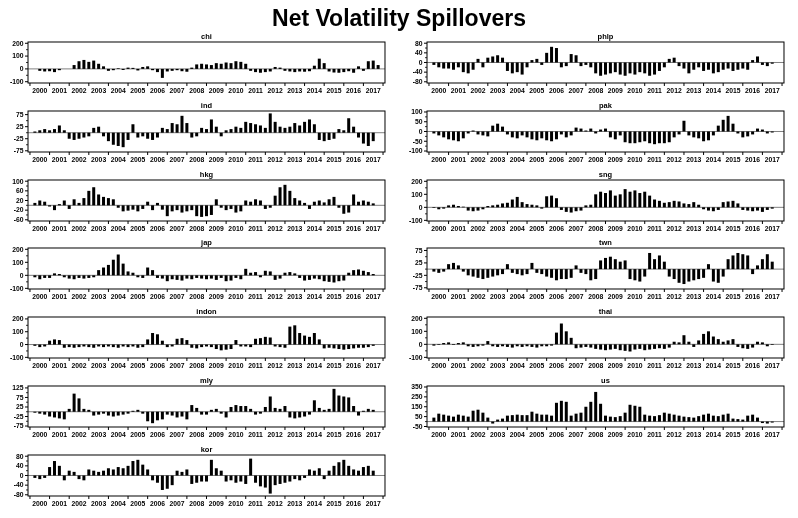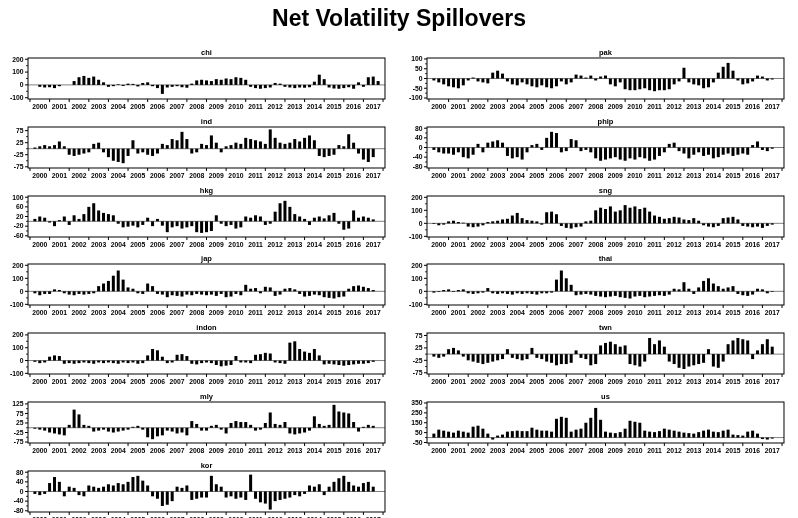--- a/index.html
+++ b/index.html
@@ -1,17 +1,17 @@
 <!DOCTYPE html>
 <html><head>
 <meta charset="utf-8">
 <style>
   html,body{margin:0;padding:0;background:#ffffff;}
   body{width:798px;height:518px;overflow:hidden;font-family:"Liberation Sans",sans-serif;}
-  .title{font-size:23px;font-weight:bold;text-align:center;margin:5px 0 16px 0;color:#000;}
+  .title{font-size:23px;font-weight:bold;text-align:center;margin:5px 0 0 0;color:#000;}
   .grid{display:flex;align-items:flex-start;}
   .col{width:399px;display:flex;flex-direction:column;align-items:flex-end;}
   .panel{height:68.8px;}
   svg{display:block;}
   svg .ptitle{font:bold 7.5px "Liberation Sans",sans-serif;fill:#000;}
   svg .tick{font:bold 6.8px "Liberation Sans",sans-serif;fill:#000;}
 </style>
 </head>
 <body>
 
@@ -898,20 +898,148 @@
             <text x="314.38" y="61" class="tick" text-anchor="middle">2014</text>
             <text x="334.00" y="61" class="tick" text-anchor="middle">2015</text>
             <text x="353.62" y="61" class="tick" text-anchor="middle">2016</text>
             <text x="373.23" y="61" class="tick" text-anchor="middle">2017</text>
           </svg>
         </div>
       </div>
     <div class="col" id="col-1">
         <div class="panel">
           <svg width="399" height="68.8" viewBox="0 0 399 68.8">
+            <text x="206.5" y="7" class="ptitle" text-anchor="middle">phlp</text>
+            <line x1="28" x2="385" y1="30.5" y2="30.5" stroke="#808080" stroke-width="1"></line>
+            <rect x="33.37" y="30.50" width="3" height="2.41" fill="#000000"></rect>
+            <rect x="38.27" y="30.50" width="3" height="4.82" fill="#000000"></rect>
+            <rect x="43.17" y="30.50" width="3" height="6.03" fill="#000000"></rect>
+            <rect x="48.08" y="30.50" width="3" height="6.03" fill="#000000"></rect>
+            <rect x="52.98" y="30.50" width="3" height="7.24" fill="#000000"></rect>
+            <rect x="57.88" y="30.50" width="3" height="4.82" fill="#000000"></rect>
+            <rect x="62.79" y="30.50" width="3" height="9.65" fill="#000000"></rect>
+            <rect x="67.69" y="30.50" width="3" height="10.85" fill="#000000"></rect>
+            <rect x="72.60" y="30.50" width="3" height="7.24" fill="#000000"></rect>
+            <rect x="77.50" y="26.88" width="3" height="3.62" fill="#000000"></rect>
+            <rect x="82.40" y="30.50" width="3" height="4.82" fill="#000000"></rect>
+            <rect x="87.31" y="25.68" width="3" height="4.82" fill="#000000"></rect>
+            <rect x="92.21" y="24.47" width="3" height="6.03" fill="#000000"></rect>
+            <rect x="97.12" y="23.26" width="3" height="7.24" fill="#000000"></rect>
+            <rect x="102.02" y="25.68" width="3" height="4.82" fill="#000000"></rect>
+            <rect x="106.92" y="30.50" width="3" height="8.44" fill="#000000"></rect>
+            <rect x="111.83" y="30.50" width="3" height="10.85" fill="#000000"></rect>
+            <rect x="116.73" y="30.50" width="3" height="9.65" fill="#000000"></rect>
+            <rect x="121.63" y="30.50" width="3" height="12.06" fill="#000000"></rect>
+            <rect x="126.54" y="30.50" width="3" height="4.82" fill="#000000"></rect>
+            <rect x="131.44" y="28.09" width="3" height="2.41" fill="#000000"></rect>
+            <rect x="136.35" y="26.88" width="3" height="3.62" fill="#000000"></rect>
+            <rect x="141.25" y="30.50" width="3" height="2.41" fill="#000000"></rect>
+            <rect x="146.15" y="20.85" width="3" height="9.65" fill="#000000"></rect>
+            <rect x="151.06" y="14.82" width="3" height="15.68" fill="#000000"></rect>
+            <rect x="155.96" y="16.03" width="3" height="14.47" fill="#000000"></rect>
+            <rect x="160.87" y="30.50" width="3" height="4.82" fill="#000000"></rect>
+            <rect x="165.77" y="30.50" width="3" height="3.62" fill="#000000"></rect>
+            <rect x="170.67" y="22.06" width="3" height="8.44" fill="#000000"></rect>
+            <rect x="175.58" y="23.26" width="3" height="7.24" fill="#000000"></rect>
+            <rect x="180.48" y="30.50" width="3" height="3.62" fill="#000000"></rect>
+            <rect x="185.38" y="30.50" width="3" height="2.41" fill="#000000"></rect>
+            <rect x="190.29" y="30.50" width="3" height="4.82" fill="#000000"></rect>
+            <rect x="195.19" y="30.50" width="3" height="10.85" fill="#000000"></rect>
+            <rect x="200.10" y="30.50" width="3" height="13.26" fill="#000000"></rect>
+            <rect x="205.00" y="30.50" width="3" height="12.06" fill="#000000"></rect>
+            <rect x="209.90" y="30.50" width="3" height="10.85" fill="#000000"></rect>
+            <rect x="214.81" y="30.50" width="3" height="9.65" fill="#000000"></rect>
+            <rect x="219.71" y="30.50" width="3" height="12.06" fill="#000000"></rect>
+            <rect x="224.62" y="30.50" width="3" height="13.26" fill="#000000"></rect>
+            <rect x="229.52" y="30.50" width="3" height="10.85" fill="#000000"></rect>
+            <rect x="234.42" y="30.50" width="3" height="12.06" fill="#000000"></rect>
+            <rect x="239.33" y="30.50" width="3" height="9.65" fill="#000000"></rect>
+            <rect x="244.23" y="30.50" width="3" height="10.85" fill="#000000"></rect>
+            <rect x="249.13" y="30.50" width="3" height="13.26" fill="#000000"></rect>
+            <rect x="254.04" y="30.50" width="3" height="12.06" fill="#000000"></rect>
+            <rect x="258.94" y="30.50" width="3" height="8.44" fill="#000000"></rect>
+            <rect x="263.85" y="30.50" width="3" height="4.82" fill="#000000"></rect>
+            <rect x="268.75" y="26.88" width="3" height="3.62" fill="#000000"></rect>
+            <rect x="273.65" y="25.68" width="3" height="4.82" fill="#000000"></rect>
+            <rect x="278.56" y="30.50" width="3" height="3.62" fill="#000000"></rect>
+            <rect x="283.46" y="30.50" width="3" height="6.03" fill="#000000"></rect>
+            <rect x="288.37" y="30.50" width="3" height="10.85" fill="#000000"></rect>
+            <rect x="293.27" y="30.50" width="3" height="7.24" fill="#000000"></rect>
+            <rect x="298.17" y="30.50" width="3" height="4.82" fill="#000000"></rect>
+            <rect x="303.08" y="30.50" width="3" height="8.44" fill="#000000"></rect>
+            <rect x="307.98" y="30.50" width="3" height="7.24" fill="#000000"></rect>
+            <rect x="312.88" y="30.50" width="3" height="10.85" fill="#000000"></rect>
+            <rect x="317.79" y="30.50" width="3" height="9.65" fill="#000000"></rect>
+            <rect x="322.69" y="30.50" width="3" height="7.24" fill="#000000"></rect>
+            <rect x="327.60" y="30.50" width="3" height="6.03" fill="#000000"></rect>
+            <rect x="332.50" y="30.50" width="3" height="8.44" fill="#000000"></rect>
+            <rect x="337.40" y="30.50" width="3" height="7.24" fill="#000000"></rect>
+            <rect x="342.31" y="30.50" width="3" height="6.03" fill="#000000"></rect>
+            <rect x="347.21" y="30.50" width="3" height="7.24" fill="#000000"></rect>
+            <rect x="352.12" y="28.09" width="3" height="2.41" fill="#000000"></rect>
+            <rect x="357.02" y="24.47" width="3" height="6.03" fill="#000000"></rect>
+            <rect x="361.92" y="30.50" width="3" height="2.41" fill="#000000"></rect>
+            <rect x="366.83" y="30.50" width="3" height="3.62" fill="#000000"></rect>
+            <rect x="371.73" y="30.50" width="3" height="1.21" fill="#000000"></rect>
+            <rect x="28" y="10" width="357" height="41" fill="none" stroke="#000000" stroke-width="1"></rect>
+            <line x1="25" x2="28" y1="11.205882352941176" y2="11.205882352941176" stroke="#000000" stroke-width="1"></line>
+            <text x="23.5" y="13.51" class="tick" text-anchor="end">80</text>
+            <line x1="26" x2="28" y1="16.029411764705884" y2="16.029411764705884" stroke="#000000" stroke-width="0.8"></line>
+            <line x1="25" x2="28" y1="20.852941176470587" y2="20.852941176470587" stroke="#000000" stroke-width="1"></line>
+            <text x="23.5" y="23.15" class="tick" text-anchor="end">40</text>
+            <line x1="26" x2="28" y1="25.676470588235293" y2="25.676470588235293" stroke="#000000" stroke-width="0.8"></line>
+            <line x1="25" x2="28" y1="30.5" y2="30.5" stroke="#000000" stroke-width="1"></line>
+            <text x="23.5" y="32.80" class="tick" text-anchor="end">0</text>
+            <line x1="26" x2="28" y1="35.32352941176471" y2="35.32352941176471" stroke="#000000" stroke-width="0.8"></line>
+            <line x1="25" x2="28" y1="40.14705882352941" y2="40.14705882352941" stroke="#000000" stroke-width="1"></line>
+            <text x="23.5" y="42.45" class="tick" text-anchor="end">-40</text>
+            <line x1="26" x2="28" y1="44.970588235294116" y2="44.970588235294116" stroke="#000000" stroke-width="0.8"></line>
+            <line x1="25" x2="28" y1="49.794117647058826" y2="49.794117647058826" stroke="#000000" stroke-width="1"></line>
+            <text x="23.5" y="52.09" class="tick" text-anchor="end">-80</text>
+            <line x1="29.96" x2="29.96" y1="51" y2="54" stroke="#000000" stroke-width="1"></line>
+            <line x1="49.58" x2="49.58" y1="51" y2="54" stroke="#000000" stroke-width="1"></line>
+            <line x1="69.19" x2="69.19" y1="51" y2="54" stroke="#000000" stroke-width="1"></line>
+            <line x1="88.81" x2="88.81" y1="51" y2="54" stroke="#000000" stroke-width="1"></line>
+            <line x1="108.42" x2="108.42" y1="51" y2="54" stroke="#000000" stroke-width="1"></line>
+            <line x1="128.04" x2="128.04" y1="51" y2="54" stroke="#000000" stroke-width="1"></line>
+            <line x1="147.65" x2="147.65" y1="51" y2="54" stroke="#000000" stroke-width="1"></line>
+            <line x1="167.27" x2="167.27" y1="51" y2="54" stroke="#000000" stroke-width="1"></line>
+            <line x1="186.88" x2="186.88" y1="51" y2="54" stroke="#000000" stroke-width="1"></line>
+            <line x1="206.50" x2="206.50" y1="51" y2="54" stroke="#000000" stroke-width="1"></line>
+            <line x1="226.12" x2="226.12" y1="51" y2="54" stroke="#000000" stroke-width="1"></line>
+            <line x1="245.73" x2="245.73" y1="51" y2="54" stroke="#000000" stroke-width="1"></line>
+            <line x1="265.35" x2="265.35" y1="51" y2="54" stroke="#000000" stroke-width="1"></line>
+            <line x1="284.96" x2="284.96" y1="51" y2="54" stroke="#000000" stroke-width="1"></line>
+            <line x1="304.58" x2="304.58" y1="51" y2="54" stroke="#000000" stroke-width="1"></line>
+            <line x1="324.19" x2="324.19" y1="51" y2="54" stroke="#000000" stroke-width="1"></line>
+            <line x1="343.81" x2="343.81" y1="51" y2="54" stroke="#000000" stroke-width="1"></line>
+            <line x1="363.42" x2="363.42" y1="51" y2="54" stroke="#000000" stroke-width="1"></line>
+            <line x1="383.04" x2="383.04" y1="51" y2="54" stroke="#000000" stroke-width="1"></line>
+            <text x="39.77" y="61" class="tick" text-anchor="middle">2000</text>
+            <text x="59.38" y="61" class="tick" text-anchor="middle">2001</text>
+            <text x="79.00" y="61" class="tick" text-anchor="middle">2002</text>
+            <text x="98.62" y="61" class="tick" text-anchor="middle">2003</text>
+            <text x="118.23" y="61" class="tick" text-anchor="middle">2004</text>
+            <text x="137.85" y="61" class="tick" text-anchor="middle">2005</text>
+            <text x="157.46" y="61" class="tick" text-anchor="middle">2006</text>
+            <text x="177.08" y="61" class="tick" text-anchor="middle">2007</text>
+            <text x="196.69" y="61" class="tick" text-anchor="middle">2008</text>
+            <text x="216.31" y="61" class="tick" text-anchor="middle">2009</text>
+            <text x="235.92" y="61" class="tick" text-anchor="middle">2010</text>
+            <text x="255.54" y="61" class="tick" text-anchor="middle">2011</text>
+            <text x="275.15" y="61" class="tick" text-anchor="middle">2012</text>
+            <text x="294.77" y="61" class="tick" text-anchor="middle">2013</text>
+            <text x="314.38" y="61" class="tick" text-anchor="middle">2014</text>
+            <text x="334.00" y="61" class="tick" text-anchor="middle">2015</text>
+            <text x="353.62" y="61" class="tick" text-anchor="middle">2016</text>
+            <text x="373.23" y="61" class="tick" text-anchor="middle">2017</text>
+          </svg>
+        </div>
+        <div class="panel">
+          <svg width="399" height="68.8" viewBox="0 0 399 68.8">
             <text x="206.5" y="7" class="ptitle" text-anchor="middle">pak</text>
             <line x1="28" x2="385" y1="30.5" y2="30.5" stroke="#808080" stroke-width="1"></line>
             <rect x="33.37" y="30.50" width="3" height="1.95" fill="#000000"></rect>
             <rect x="38.27" y="30.50" width="3" height="3.90" fill="#000000"></rect>
             <rect x="43.17" y="30.50" width="3" height="5.86" fill="#000000"></rect>
             <rect x="48.08" y="30.50" width="3" height="7.81" fill="#000000"></rect>
             <rect x="52.98" y="30.50" width="3" height="8.79" fill="#000000"></rect>
             <rect x="57.88" y="30.50" width="3" height="9.76" fill="#000000"></rect>
             <rect x="62.79" y="30.50" width="3" height="6.83" fill="#000000"></rect>
             <rect x="67.69" y="30.50" width="3" height="1.95" fill="#000000"></rect>
@@ -1026,148 +1154,20 @@
             <text x="275.15" y="61" class="tick" text-anchor="middle">2012</text>
             <text x="294.77" y="61" class="tick" text-anchor="middle">2013</text>
             <text x="314.38" y="61" class="tick" text-anchor="middle">2014</text>
             <text x="334.00" y="61" class="tick" text-anchor="middle">2015</text>
             <text x="353.62" y="61" class="tick" text-anchor="middle">2016</text>
             <text x="373.23" y="61" class="tick" text-anchor="middle">2017</text>
           </svg>
         </div>
         <div class="panel">
           <svg width="399" height="68.8" viewBox="0 0 399 68.8">
-            <text x="206.5" y="7" class="ptitle" text-anchor="middle">phlp</text>
-            <line x1="28" x2="385" y1="30.5" y2="30.5" stroke="#808080" stroke-width="1"></line>
-            <rect x="33.37" y="30.50" width="3" height="2.41" fill="#000000"></rect>
-            <rect x="38.27" y="30.50" width="3" height="4.82" fill="#000000"></rect>
-            <rect x="43.17" y="30.50" width="3" height="6.03" fill="#000000"></rect>
-            <rect x="48.08" y="30.50" width="3" height="6.03" fill="#000000"></rect>
-            <rect x="52.98" y="30.50" width="3" height="7.24" fill="#000000"></rect>
-            <rect x="57.88" y="30.50" width="3" height="4.82" fill="#000000"></rect>
-            <rect x="62.79" y="30.50" width="3" height="9.65" fill="#000000"></rect>
-            <rect x="67.69" y="30.50" width="3" height="10.85" fill="#000000"></rect>
-            <rect x="72.60" y="30.50" width="3" height="7.24" fill="#000000"></rect>
-            <rect x="77.50" y="26.88" width="3" height="3.62" fill="#000000"></rect>
-            <rect x="82.40" y="30.50" width="3" height="4.82" fill="#000000"></rect>
-            <rect x="87.31" y="25.68" width="3" height="4.82" fill="#000000"></rect>
-            <rect x="92.21" y="24.47" width="3" height="6.03" fill="#000000"></rect>
-            <rect x="97.12" y="23.26" width="3" height="7.24" fill="#000000"></rect>
-            <rect x="102.02" y="25.68" width="3" height="4.82" fill="#000000"></rect>
-            <rect x="106.92" y="30.50" width="3" height="8.44" fill="#000000"></rect>
-            <rect x="111.83" y="30.50" width="3" height="10.85" fill="#000000"></rect>
-            <rect x="116.73" y="30.50" width="3" height="9.65" fill="#000000"></rect>
-            <rect x="121.63" y="30.50" width="3" height="12.06" fill="#000000"></rect>
-            <rect x="126.54" y="30.50" width="3" height="4.82" fill="#000000"></rect>
-            <rect x="131.44" y="28.09" width="3" height="2.41" fill="#000000"></rect>
-            <rect x="136.35" y="26.88" width="3" height="3.62" fill="#000000"></rect>
-            <rect x="141.25" y="30.50" width="3" height="2.41" fill="#000000"></rect>
-            <rect x="146.15" y="20.85" width="3" height="9.65" fill="#000000"></rect>
-            <rect x="151.06" y="14.82" width="3" height="15.68" fill="#000000"></rect>
-            <rect x="155.96" y="16.03" width="3" height="14.47" fill="#000000"></rect>
-            <rect x="160.87" y="30.50" width="3" height="4.82" fill="#000000"></rect>
-            <rect x="165.77" y="30.50" width="3" height="3.62" fill="#000000"></rect>
-            <rect x="170.67" y="22.06" width="3" height="8.44" fill="#000000"></rect>
-            <rect x="175.58" y="23.26" width="3" height="7.24" fill="#000000"></rect>
-            <rect x="180.48" y="30.50" width="3" height="3.62" fill="#000000"></rect>
-            <rect x="185.38" y="30.50" width="3" height="2.41" fill="#000000"></rect>
-            <rect x="190.29" y="30.50" width="3" height="4.82" fill="#000000"></rect>
-            <rect x="195.19" y="30.50" width="3" height="10.85" fill="#000000"></rect>
-            <rect x="200.10" y="30.50" width="3" height="13.26" fill="#000000"></rect>
-            <rect x="205.00" y="30.50" width="3" height="12.06" fill="#000000"></rect>
-            <rect x="209.90" y="30.50" width="3" height="10.85" fill="#000000"></rect>
-            <rect x="214.81" y="30.50" width="3" height="9.65" fill="#000000"></rect>
-            <rect x="219.71" y="30.50" width="3" height="12.06" fill="#000000"></rect>
-            <rect x="224.62" y="30.50" width="3" height="13.26" fill="#000000"></rect>
-            <rect x="229.52" y="30.50" width="3" height="10.85" fill="#000000"></rect>
-            <rect x="234.42" y="30.50" width="3" height="12.06" fill="#000000"></rect>
-            <rect x="239.33" y="30.50" width="3" height="9.65" fill="#000000"></rect>
-            <rect x="244.23" y="30.50" width="3" height="10.85" fill="#000000"></rect>
-            <rect x="249.13" y="30.50" width="3" height="13.26" fill="#000000"></rect>
-            <rect x="254.04" y="30.50" width="3" height="12.06" fill="#000000"></rect>
-            <rect x="258.94" y="30.50" width="3" height="8.44" fill="#000000"></rect>
-            <rect x="263.85" y="30.50" width="3" height="4.82" fill="#000000"></rect>
-            <rect x="268.75" y="26.88" width="3" height="3.62" fill="#000000"></rect>
-            <rect x="273.65" y="25.68" width="3" height="4.82" fill="#000000"></rect>
-            <rect x="278.56" y="30.50" width="3" height="3.62" fill="#000000"></rect>
-            <rect x="283.46" y="30.50" width="3" height="6.03" fill="#000000"></rect>
-            <rect x="288.37" y="30.50" width="3" height="10.85" fill="#000000"></rect>
-            <rect x="293.27" y="30.50" width="3" height="7.24" fill="#000000"></rect>
-            <rect x="298.17" y="30.50" width="3" height="4.82" fill="#000000"></rect>
-            <rect x="303.08" y="30.50" width="3" height="8.44" fill="#000000"></rect>
-            <rect x="307.98" y="30.50" width="3" height="7.24" fill="#000000"></rect>
-            <rect x="312.88" y="30.50" width="3" height="10.85" fill="#000000"></rect>
-            <rect x="317.79" y="30.50" width="3" height="9.65" fill="#000000"></rect>
-            <rect x="322.69" y="30.50" width="3" height="7.24" fill="#000000"></rect>
-            <rect x="327.60" y="30.50" width="3" height="6.03" fill="#000000"></rect>
-            <rect x="332.50" y="30.50" width="3" height="8.44" fill="#000000"></rect>
-            <rect x="337.40" y="30.50" width="3" height="7.24" fill="#000000"></rect>
-            <rect x="342.31" y="30.50" width="3" height="6.03" fill="#000000"></rect>
-            <rect x="347.21" y="30.50" width="3" height="7.24" fill="#000000"></rect>
-            <rect x="352.12" y="28.09" width="3" height="2.41" fill="#000000"></rect>
-            <rect x="357.02" y="24.47" width="3" height="6.03" fill="#000000"></rect>
-            <rect x="361.92" y="30.50" width="3" height="2.41" fill="#000000"></rect>
-            <rect x="366.83" y="30.50" width="3" height="3.62" fill="#000000"></rect>
-            <rect x="371.73" y="30.50" width="3" height="1.21" fill="#000000"></rect>
-            <rect x="28" y="10" width="357" height="41" fill="none" stroke="#000000" stroke-width="1"></rect>
-            <line x1="25" x2="28" y1="11.205882352941176" y2="11.205882352941176" stroke="#000000" stroke-width="1"></line>
-            <text x="23.5" y="13.51" class="tick" text-anchor="end">80</text>
-            <line x1="26" x2="28" y1="16.029411764705884" y2="16.029411764705884" stroke="#000000" stroke-width="0.8"></line>
-            <line x1="25" x2="28" y1="20.852941176470587" y2="20.852941176470587" stroke="#000000" stroke-width="1"></line>
-            <text x="23.5" y="23.15" class="tick" text-anchor="end">40</text>
-            <line x1="26" x2="28" y1="25.676470588235293" y2="25.676470588235293" stroke="#000000" stroke-width="0.8"></line>
-            <line x1="25" x2="28" y1="30.5" y2="30.5" stroke="#000000" stroke-width="1"></line>
-            <text x="23.5" y="32.80" class="tick" text-anchor="end">0</text>
-            <line x1="26" x2="28" y1="35.32352941176471" y2="35.32352941176471" stroke="#000000" stroke-width="0.8"></line>
-            <line x1="25" x2="28" y1="40.14705882352941" y2="40.14705882352941" stroke="#000000" stroke-width="1"></line>
-            <text x="23.5" y="42.45" class="tick" text-anchor="end">-40</text>
-            <line x1="26" x2="28" y1="44.970588235294116" y2="44.970588235294116" stroke="#000000" stroke-width="0.8"></line>
-            <line x1="25" x2="28" y1="49.794117647058826" y2="49.794117647058826" stroke="#000000" stroke-width="1"></line>
-            <text x="23.5" y="52.09" class="tick" text-anchor="end">-80</text>
-            <line x1="29.96" x2="29.96" y1="51" y2="54" stroke="#000000" stroke-width="1"></line>
-            <line x1="49.58" x2="49.58" y1="51" y2="54" stroke="#000000" stroke-width="1"></line>
-            <line x1="69.19" x2="69.19" y1="51" y2="54" stroke="#000000" stroke-width="1"></line>
-            <line x1="88.81" x2="88.81" y1="51" y2="54" stroke="#000000" stroke-width="1"></line>
-            <line x1="108.42" x2="108.42" y1="51" y2="54" stroke="#000000" stroke-width="1"></line>
-            <line x1="128.04" x2="128.04" y1="51" y2="54" stroke="#000000" stroke-width="1"></line>
-            <line x1="147.65" x2="147.65" y1="51" y2="54" stroke="#000000" stroke-width="1"></line>
-            <line x1="167.27" x2="167.27" y1="51" y2="54" stroke="#000000" stroke-width="1"></line>
-            <line x1="186.88" x2="186.88" y1="51" y2="54" stroke="#000000" stroke-width="1"></line>
-            <line x1="206.50" x2="206.50" y1="51" y2="54" stroke="#000000" stroke-width="1"></line>
-            <line x1="226.12" x2="226.12" y1="51" y2="54" stroke="#000000" stroke-width="1"></line>
-            <line x1="245.73" x2="245.73" y1="51" y2="54" stroke="#000000" stroke-width="1"></line>
-            <line x1="265.35" x2="265.35" y1="51" y2="54" stroke="#000000" stroke-width="1"></line>
-            <line x1="284.96" x2="284.96" y1="51" y2="54" stroke="#000000" stroke-width="1"></line>
-            <line x1="304.58" x2="304.58" y1="51" y2="54" stroke="#000000" stroke-width="1"></line>
-            <line x1="324.19" x2="324.19" y1="51" y2="54" stroke="#000000" stroke-width="1"></line>
-            <line x1="343.81" x2="343.81" y1="51" y2="54" stroke="#000000" stroke-width="1"></line>
-            <line x1="363.42" x2="363.42" y1="51" y2="54" stroke="#000000" stroke-width="1"></line>
-            <line x1="383.04" x2="383.04" y1="51" y2="54" stroke="#000000" stroke-width="1"></line>
-            <text x="39.77" y="61" class="tick" text-anchor="middle">2000</text>
-            <text x="59.38" y="61" class="tick" text-anchor="middle">2001</text>
-            <text x="79.00" y="61" class="tick" text-anchor="middle">2002</text>
-            <text x="98.62" y="61" class="tick" text-anchor="middle">2003</text>
-            <text x="118.23" y="61" class="tick" text-anchor="middle">2004</text>
-            <text x="137.85" y="61" class="tick" text-anchor="middle">2005</text>
-            <text x="157.46" y="61" class="tick" text-anchor="middle">2006</text>
-            <text x="177.08" y="61" class="tick" text-anchor="middle">2007</text>
-            <text x="196.69" y="61" class="tick" text-anchor="middle">2008</text>
-            <text x="216.31" y="61" class="tick" text-anchor="middle">2009</text>
-            <text x="235.92" y="61" class="tick" text-anchor="middle">2010</text>
-            <text x="255.54" y="61" class="tick" text-anchor="middle">2011</text>
-            <text x="275.15" y="61" class="tick" text-anchor="middle">2012</text>
-            <text x="294.77" y="61" class="tick" text-anchor="middle">2013</text>
-            <text x="314.38" y="61" class="tick" text-anchor="middle">2014</text>
-            <text x="334.00" y="61" class="tick" text-anchor="middle">2015</text>
-            <text x="353.62" y="61" class="tick" text-anchor="middle">2016</text>
-            <text x="373.23" y="61" class="tick" text-anchor="middle">2017</text>
-          </svg>
-        </div>
-        <div class="panel">
-          <svg width="399" height="68.8" viewBox="0 0 399 68.8">
             <text x="206.5" y="7" class="ptitle" text-anchor="middle">sng</text>
             <line x1="28" x2="385" y1="37.33333333333333" y2="37.33333333333333" stroke="#808080" stroke-width="1"></line>
             <rect x="33.37" y="37.33" width="3" height="0.65" fill="#000000"></rect>
             <rect x="38.27" y="37.33" width="3" height="1.95" fill="#000000"></rect>
             <rect x="43.17" y="37.33" width="3" height="1.30" fill="#000000"></rect>
             <rect x="48.08" y="35.38" width="3" height="1.95" fill="#000000"></rect>
             <rect x="52.98" y="34.73" width="3" height="2.60" fill="#000000"></rect>
             <rect x="57.88" y="36.03" width="3" height="1.30" fill="#000000"></rect>
             <rect x="62.79" y="36.68" width="3" height="0.65" fill="#000000"></rect>
             <rect x="67.69" y="37.33" width="3" height="3.25" fill="#000000"></rect>
@@ -1226,145 +1226,20 @@
             <rect x="327.60" y="31.48" width="3" height="5.86" fill="#000000"></rect>
             <rect x="332.50" y="30.83" width="3" height="6.51" fill="#000000"></rect>
             <rect x="337.40" y="33.43" width="3" height="3.90" fill="#000000"></rect>
             <rect x="342.31" y="37.33" width="3" height="2.60" fill="#000000"></rect>
             <rect x="347.21" y="37.33" width="3" height="3.25" fill="#000000"></rect>
             <rect x="352.12" y="37.33" width="3" height="3.90" fill="#000000"></rect>
             <rect x="357.02" y="37.33" width="3" height="3.25" fill="#000000"></rect>
             <rect x="361.92" y="37.33" width="3" height="4.56" fill="#000000"></rect>
             <rect x="366.83" y="37.33" width="3" height="2.60" fill="#000000"></rect>
             <rect x="371.73" y="37.33" width="3" height="1.30" fill="#000000"></rect>
-            <rect x="28" y="10" width="357" height="41" fill="none" stroke="#000000" stroke-width="1"></rect>
-            <line x1="25" x2="28" y1="11.3015873015873" y2="11.3015873015873" stroke="#000000" stroke-width="1"></line>
-            <text x="23.5" y="13.60" class="tick" text-anchor="end">200</text>
-            <line x1="26" x2="28" y1="17.80952380952381" y2="17.80952380952381" stroke="#000000" stroke-width="0.8"></line>
-            <line x1="25" x2="28" y1="24.317460317460316" y2="24.317460317460316" stroke="#000000" stroke-width="1"></line>
-            <text x="23.5" y="26.62" class="tick" text-anchor="end">100</text>
-            <line x1="26" x2="28" y1="30.825396825396822" y2="30.825396825396822" stroke="#000000" stroke-width="0.8"></line>
-            <line x1="25" x2="28" y1="37.33333333333333" y2="37.33333333333333" stroke="#000000" stroke-width="1"></line>
-            <text x="23.5" y="39.63" class="tick" text-anchor="end">0</text>
-            <line x1="26" x2="28" y1="43.84126984126984" y2="43.84126984126984" stroke="#000000" stroke-width="0.8"></line>
-            <line x1="25" x2="28" y1="50.34920634920635" y2="50.34920634920635" stroke="#000000" stroke-width="1"></line>
-            <text x="23.5" y="52.65" class="tick" text-anchor="end">-100</text>
-            <line x1="29.96" x2="29.96" y1="51" y2="54" stroke="#000000" stroke-width="1"></line>
-            <line x1="49.58" x2="49.58" y1="51" y2="54" stroke="#000000" stroke-width="1"></line>
-            <line x1="69.19" x2="69.19" y1="51" y2="54" stroke="#000000" stroke-width="1"></line>
-            <line x1="88.81" x2="88.81" y1="51" y2="54" stroke="#000000" stroke-width="1"></line>
-            <line x1="108.42" x2="108.42" y1="51" y2="54" stroke="#000000" stroke-width="1"></line>
-            <line x1="128.04" x2="128.04" y1="51" y2="54" stroke="#000000" stroke-width="1"></line>
-            <line x1="147.65" x2="147.65" y1="51" y2="54" stroke="#000000" stroke-width="1"></line>
-            <line x1="167.27" x2="167.27" y1="51" y2="54" stroke="#000000" stroke-width="1"></line>
-            <line x1="186.88" x2="186.88" y1="51" y2="54" stroke="#000000" stroke-width="1"></line>
-            <line x1="206.50" x2="206.50" y1="51" y2="54" stroke="#000000" stroke-width="1"></line>
-            <line x1="226.12" x2="226.12" y1="51" y2="54" stroke="#000000" stroke-width="1"></line>
-            <line x1="245.73" x2="245.73" y1="51" y2="54" stroke="#000000" stroke-width="1"></line>
-            <line x1="265.35" x2="265.35" y1="51" y2="54" stroke="#000000" stroke-width="1"></line>
-            <line x1="284.96" x2="284.96" y1="51" y2="54" stroke="#000000" stroke-width="1"></line>
-            <line x1="304.58" x2="304.58" y1="51" y2="54" stroke="#000000" stroke-width="1"></line>
-            <line x1="324.19" x2="324.19" y1="51" y2="54" stroke="#000000" stroke-width="1"></line>
-            <line x1="343.81" x2="343.81" y1="51" y2="54" stroke="#000000" stroke-width="1"></line>
-            <line x1="363.42" x2="363.42" y1="51" y2="54" stroke="#000000" stroke-width="1"></line>
-            <line x1="383.04" x2="383.04" y1="51" y2="54" stroke="#000000" stroke-width="1"></line>
-            <text x="39.77" y="61" class="tick" text-anchor="middle">2000</text>
-            <text x="59.38" y="61" class="tick" text-anchor="middle">2001</text>
-            <text x="79.00" y="61" class="tick" text-anchor="middle">2002</text>
-            <text x="98.62" y="61" class="tick" text-anchor="middle">2003</text>
-            <text x="118.23" y="61" class="tick" text-anchor="middle">2004</text>
-            <text x="137.85" y="61" class="tick" text-anchor="middle">2005</text>
-            <text x="157.46" y="61" class="tick" text-anchor="middle">2006</text>
-            <text x="177.08" y="61" class="tick" text-anchor="middle">2007</text>
-            <text x="196.69" y="61" class="tick" text-anchor="middle">2008</text>
-            <text x="216.31" y="61" class="tick" text-anchor="middle">2009</text>
-            <text x="235.92" y="61" class="tick" text-anchor="middle">2010</text>
-            <text x="255.54" y="61" class="tick" text-anchor="middle">2011</text>
-            <text x="275.15" y="61" class="tick" text-anchor="middle">2012</text>
-            <text x="294.77" y="61" class="tick" text-anchor="middle">2013</text>
-            <text x="314.38" y="61" class="tick" text-anchor="middle">2014</text>
-            <text x="334.00" y="61" class="tick" text-anchor="middle">2015</text>
-            <text x="353.62" y="61" class="tick" text-anchor="middle">2016</text>
-            <text x="373.23" y="61" class="tick" text-anchor="middle">2017</text>
-          </svg>
-        </div>
-        <div class="panel">
-          <svg width="399" height="68.8" viewBox="0 0 399 68.8">
-            <text x="206.5" y="7" class="ptitle" text-anchor="middle">thai</text>
-            <line x1="28" x2="385" y1="37.33333333333333" y2="37.33333333333333" stroke="#808080" stroke-width="1"></line>
-            <rect x="33.37" y="37.33" width="3" height="1.30" fill="#000000"></rect>
-            <rect x="38.27" y="37.33" width="3" height="0.65" fill="#000000"></rect>
-            <rect x="43.17" y="36.03" width="3" height="1.30" fill="#000000"></rect>
-            <rect x="48.08" y="35.38" width="3" height="1.95" fill="#000000"></rect>
-            <rect x="52.98" y="37.33" width="3" height="0.65" fill="#000000"></rect>
-            <rect x="57.88" y="36.03" width="3" height="1.30" fill="#000000"></rect>
-            <rect x="62.79" y="35.38" width="3" height="1.95" fill="#000000"></rect>
-            <rect x="67.69" y="37.33" width="3" height="1.95" fill="#000000"></rect>
-            <rect x="72.60" y="37.33" width="3" height="2.60" fill="#000000"></rect>
-            <rect x="77.50" y="37.33" width="3" height="1.95" fill="#000000"></rect>
-            <rect x="82.40" y="37.33" width="3" height="1.30" fill="#000000"></rect>
-            <rect x="87.31" y="34.08" width="3" height="3.25" fill="#000000"></rect>
-            <rect x="92.21" y="37.33" width="3" height="1.95" fill="#000000"></rect>
-            <rect x="97.12" y="37.33" width="3" height="2.60" fill="#000000"></rect>
-            <rect x="102.02" y="37.33" width="3" height="1.95" fill="#000000"></rect>
-            <rect x="106.92" y="37.33" width="3" height="2.60" fill="#000000"></rect>
-            <rect x="111.83" y="37.33" width="3" height="3.25" fill="#000000"></rect>
-            <rect x="116.73" y="37.33" width="3" height="1.95" fill="#000000"></rect>
-            <rect x="121.63" y="37.33" width="3" height="2.60" fill="#000000"></rect>
-            <rect x="126.54" y="37.33" width="3" height="1.95" fill="#000000"></rect>
-            <rect x="131.44" y="37.33" width="3" height="2.60" fill="#000000"></rect>
-            <rect x="136.35" y="37.33" width="3" height="3.25" fill="#000000"></rect>
-            <rect x="141.25" y="37.33" width="3" height="1.95" fill="#000000"></rect>
-            <rect x="146.15" y="37.33" width="3" height="1.95" fill="#000000"></rect>
-            <rect x="151.06" y="37.33" width="3" height="1.30" fill="#000000"></rect>
-            <rect x="155.96" y="25.62" width="3" height="11.71" fill="#000000"></rect>
-            <rect x="160.87" y="16.51" width="3" height="20.83" fill="#000000"></rect>
-            <rect x="165.77" y="24.32" width="3" height="13.02" fill="#000000"></rect>
-            <rect x="170.67" y="30.83" width="3" height="6.51" fill="#000000"></rect>
-            <rect x="175.58" y="37.33" width="3" height="3.90" fill="#000000"></rect>
-            <rect x="180.48" y="37.33" width="3" height="3.25" fill="#000000"></rect>
-            <rect x="185.38" y="37.33" width="3" height="2.60" fill="#000000"></rect>
-            <rect x="190.29" y="37.33" width="3" height="3.25" fill="#000000"></rect>
-            <rect x="195.19" y="37.33" width="3" height="4.56" fill="#000000"></rect>
-            <rect x="200.10" y="37.33" width="3" height="5.21" fill="#000000"></rect>
-            <rect x="205.00" y="37.33" width="3" height="5.86" fill="#000000"></rect>
-            <rect x="209.90" y="37.33" width="3" height="5.21" fill="#000000"></rect>
-            <rect x="214.81" y="37.33" width="3" height="4.56" fill="#000000"></rect>
-            <rect x="219.71" y="37.33" width="3" height="5.86" fill="#000000"></rect>
-            <rect x="224.62" y="37.33" width="3" height="6.51" fill="#000000"></rect>
-            <rect x="229.52" y="37.33" width="3" height="7.16" fill="#000000"></rect>
-            <rect x="234.42" y="37.33" width="3" height="5.21" fill="#000000"></rect>
-            <rect x="239.33" y="37.33" width="3" height="4.56" fill="#000000"></rect>
-            <rect x="244.23" y="37.33" width="3" height="5.86" fill="#000000"></rect>
-            <rect x="249.13" y="37.33" width="3" height="5.21" fill="#000000"></rect>
-            <rect x="254.04" y="37.33" width="3" height="4.56" fill="#000000"></rect>
-            <rect x="258.94" y="37.33" width="3" height="3.90" fill="#000000"></rect>
-            <rect x="263.85" y="37.33" width="3" height="4.56" fill="#000000"></rect>
-            <rect x="268.75" y="37.33" width="3" height="3.25" fill="#000000"></rect>
-            <rect x="273.65" y="34.73" width="3" height="2.60" fill="#000000"></rect>
-            <rect x="278.56" y="35.38" width="3" height="1.95" fill="#000000"></rect>
-            <rect x="283.46" y="28.22" width="3" height="9.11" fill="#000000"></rect>
-            <rect x="288.37" y="34.73" width="3" height="2.60" fill="#000000"></rect>
-            <rect x="293.27" y="37.33" width="3" height="2.60" fill="#000000"></rect>
-            <rect x="298.17" y="33.43" width="3" height="3.90" fill="#000000"></rect>
-            <rect x="303.08" y="26.92" width="3" height="10.41" fill="#000000"></rect>
-            <rect x="307.98" y="24.32" width="3" height="13.02" fill="#000000"></rect>
-            <rect x="312.88" y="29.52" width="3" height="7.81" fill="#000000"></rect>
-            <rect x="317.79" y="32.13" width="3" height="5.21" fill="#000000"></rect>
-            <rect x="322.69" y="34.73" width="3" height="2.60" fill="#000000"></rect>
-            <rect x="327.60" y="33.43" width="3" height="3.90" fill="#000000"></rect>
-            <rect x="332.50" y="32.13" width="3" height="5.21" fill="#000000"></rect>
-            <rect x="337.40" y="37.33" width="3" height="2.60" fill="#000000"></rect>
-            <rect x="342.31" y="37.33" width="3" height="3.90" fill="#000000"></rect>
-            <rect x="347.21" y="37.33" width="3" height="4.56" fill="#000000"></rect>
-            <rect x="352.12" y="37.33" width="3" height="3.25" fill="#000000"></rect>
-            <rect x="357.02" y="34.73" width="3" height="2.60" fill="#000000"></rect>
-            <rect x="361.92" y="35.38" width="3" height="1.95" fill="#000000"></rect>
-            <rect x="366.83" y="37.33" width="3" height="1.95" fill="#000000"></rect>
-            <rect x="371.73" y="37.33" width="3" height="0.65" fill="#000000"></rect>
             <rect x="28" y="10" width="357" height="41" fill="none" stroke="#000000" stroke-width="1"></rect>
             <line x1="25" x2="28" y1="11.3015873015873" y2="11.3015873015873" stroke="#000000" stroke-width="1"></line>
             <text x="23.5" y="13.60" class="tick" text-anchor="end">200</text>
             <line x1="26" x2="28" y1="17.80952380952381" y2="17.80952380952381" stroke="#000000" stroke-width="0.8"></line>
             <line x1="25" x2="28" y1="24.317460317460316" y2="24.317460317460316" stroke="#000000" stroke-width="1"></line>
             <text x="23.5" y="26.62" class="tick" text-anchor="end">100</text>
             <line x1="26" x2="28" y1="30.825396825396822" y2="30.825396825396822" stroke="#000000" stroke-width="0.8"></line>
             <line x1="25" x2="28" y1="37.33333333333333" y2="37.33333333333333" stroke="#000000" stroke-width="1"></line>
             <text x="23.5" y="39.63" class="tick" text-anchor="end">0</text>
             <line x1="26" x2="28" y1="43.84126984126984" y2="43.84126984126984" stroke="#000000" stroke-width="0.8"></line>
@@ -1529,20 +1404,145 @@
             <text x="275.15" y="61" class="tick" text-anchor="middle">2012</text>
             <text x="294.77" y="61" class="tick" text-anchor="middle">2013</text>
             <text x="314.38" y="61" class="tick" text-anchor="middle">2014</text>
             <text x="334.00" y="61" class="tick" text-anchor="middle">2015</text>
             <text x="353.62" y="61" class="tick" text-anchor="middle">2016</text>
             <text x="373.23" y="61" class="tick" text-anchor="middle">2017</text>
           </svg>
         </div>
         <div class="panel">
           <svg width="399" height="68.8" viewBox="0 0 399 68.8">
+            <text x="206.5" y="7" class="ptitle" text-anchor="middle">thai</text>
+            <line x1="28" x2="385" y1="37.33333333333333" y2="37.33333333333333" stroke="#808080" stroke-width="1"></line>
+            <rect x="33.37" y="37.33" width="3" height="1.30" fill="#000000"></rect>
+            <rect x="38.27" y="37.33" width="3" height="0.65" fill="#000000"></rect>
+            <rect x="43.17" y="36.03" width="3" height="1.30" fill="#000000"></rect>
+            <rect x="48.08" y="35.38" width="3" height="1.95" fill="#000000"></rect>
+            <rect x="52.98" y="37.33" width="3" height="0.65" fill="#000000"></rect>
+            <rect x="57.88" y="36.03" width="3" height="1.30" fill="#000000"></rect>
+            <rect x="62.79" y="35.38" width="3" height="1.95" fill="#000000"></rect>
+            <rect x="67.69" y="37.33" width="3" height="1.95" fill="#000000"></rect>
+            <rect x="72.60" y="37.33" width="3" height="2.60" fill="#000000"></rect>
+            <rect x="77.50" y="37.33" width="3" height="1.95" fill="#000000"></rect>
+            <rect x="82.40" y="37.33" width="3" height="1.30" fill="#000000"></rect>
+            <rect x="87.31" y="34.08" width="3" height="3.25" fill="#000000"></rect>
+            <rect x="92.21" y="37.33" width="3" height="1.95" fill="#000000"></rect>
+            <rect x="97.12" y="37.33" width="3" height="2.60" fill="#000000"></rect>
+            <rect x="102.02" y="37.33" width="3" height="1.95" fill="#000000"></rect>
+            <rect x="106.92" y="37.33" width="3" height="2.60" fill="#000000"></rect>
+            <rect x="111.83" y="37.33" width="3" height="3.25" fill="#000000"></rect>
+            <rect x="116.73" y="37.33" width="3" height="1.95" fill="#000000"></rect>
+            <rect x="121.63" y="37.33" width="3" height="2.60" fill="#000000"></rect>
+            <rect x="126.54" y="37.33" width="3" height="1.95" fill="#000000"></rect>
+            <rect x="131.44" y="37.33" width="3" height="2.60" fill="#000000"></rect>
+            <rect x="136.35" y="37.33" width="3" height="3.25" fill="#000000"></rect>
+            <rect x="141.25" y="37.33" width="3" height="1.95" fill="#000000"></rect>
+            <rect x="146.15" y="37.33" width="3" height="1.95" fill="#000000"></rect>
+            <rect x="151.06" y="37.33" width="3" height="1.30" fill="#000000"></rect>
+            <rect x="155.96" y="25.62" width="3" height="11.71" fill="#000000"></rect>
+            <rect x="160.87" y="16.51" width="3" height="20.83" fill="#000000"></rect>
+            <rect x="165.77" y="24.32" width="3" height="13.02" fill="#000000"></rect>
+            <rect x="170.67" y="30.83" width="3" height="6.51" fill="#000000"></rect>
+            <rect x="175.58" y="37.33" width="3" height="3.90" fill="#000000"></rect>
+            <rect x="180.48" y="37.33" width="3" height="3.25" fill="#000000"></rect>
+            <rect x="185.38" y="37.33" width="3" height="2.60" fill="#000000"></rect>
+            <rect x="190.29" y="37.33" width="3" height="3.25" fill="#000000"></rect>
+            <rect x="195.19" y="37.33" width="3" height="4.56" fill="#000000"></rect>
+            <rect x="200.10" y="37.33" width="3" height="5.21" fill="#000000"></rect>
+            <rect x="205.00" y="37.33" width="3" height="5.86" fill="#000000"></rect>
+            <rect x="209.90" y="37.33" width="3" height="5.21" fill="#000000"></rect>
+            <rect x="214.81" y="37.33" width="3" height="4.56" fill="#000000"></rect>
+            <rect x="219.71" y="37.33" width="3" height="5.86" fill="#000000"></rect>
+            <rect x="224.62" y="37.33" width="3" height="6.51" fill="#000000"></rect>
+            <rect x="229.52" y="37.33" width="3" height="7.16" fill="#000000"></rect>
+            <rect x="234.42" y="37.33" width="3" height="5.21" fill="#000000"></rect>
+            <rect x="239.33" y="37.33" width="3" height="4.56" fill="#000000"></rect>
+            <rect x="244.23" y="37.33" width="3" height="5.86" fill="#000000"></rect>
+            <rect x="249.13" y="37.33" width="3" height="5.21" fill="#000000"></rect>
+            <rect x="254.04" y="37.33" width="3" height="4.56" fill="#000000"></rect>
+            <rect x="258.94" y="37.33" width="3" height="3.90" fill="#000000"></rect>
+            <rect x="263.85" y="37.33" width="3" height="4.56" fill="#000000"></rect>
+            <rect x="268.75" y="37.33" width="3" height="3.25" fill="#000000"></rect>
+            <rect x="273.65" y="34.73" width="3" height="2.60" fill="#000000"></rect>
+            <rect x="278.56" y="35.38" width="3" height="1.95" fill="#000000"></rect>
+            <rect x="283.46" y="28.22" width="3" height="9.11" fill="#000000"></rect>
+            <rect x="288.37" y="34.73" width="3" height="2.60" fill="#000000"></rect>
+            <rect x="293.27" y="37.33" width="3" height="2.60" fill="#000000"></rect>
+            <rect x="298.17" y="33.43" width="3" height="3.90" fill="#000000"></rect>
+            <rect x="303.08" y="26.92" width="3" height="10.41" fill="#000000"></rect>
+            <rect x="307.98" y="24.32" width="3" height="13.02" fill="#000000"></rect>
+            <rect x="312.88" y="29.52" width="3" height="7.81" fill="#000000"></rect>
+            <rect x="317.79" y="32.13" width="3" height="5.21" fill="#000000"></rect>
+            <rect x="322.69" y="34.73" width="3" height="2.60" fill="#000000"></rect>
+            <rect x="327.60" y="33.43" width="3" height="3.90" fill="#000000"></rect>
+            <rect x="332.50" y="32.13" width="3" height="5.21" fill="#000000"></rect>
+            <rect x="337.40" y="37.33" width="3" height="2.60" fill="#000000"></rect>
+            <rect x="342.31" y="37.33" width="3" height="3.90" fill="#000000"></rect>
+            <rect x="347.21" y="37.33" width="3" height="4.56" fill="#000000"></rect>
+            <rect x="352.12" y="37.33" width="3" height="3.25" fill="#000000"></rect>
+            <rect x="357.02" y="34.73" width="3" height="2.60" fill="#000000"></rect>
+            <rect x="361.92" y="35.38" width="3" height="1.95" fill="#000000"></rect>
+            <rect x="366.83" y="37.33" width="3" height="1.95" fill="#000000"></rect>
+            <rect x="371.73" y="37.33" width="3" height="0.65" fill="#000000"></rect>
+            <rect x="28" y="10" width="357" height="41" fill="none" stroke="#000000" stroke-width="1"></rect>
+            <line x1="25" x2="28" y1="11.3015873015873" y2="11.3015873015873" stroke="#000000" stroke-width="1"></line>
+            <text x="23.5" y="13.60" class="tick" text-anchor="end">200</text>
+            <line x1="26" x2="28" y1="17.80952380952381" y2="17.80952380952381" stroke="#000000" stroke-width="0.8"></line>
+            <line x1="25" x2="28" y1="24.317460317460316" y2="24.317460317460316" stroke="#000000" stroke-width="1"></line>
+            <text x="23.5" y="26.62" class="tick" text-anchor="end">100</text>
+            <line x1="26" x2="28" y1="30.825396825396822" y2="30.825396825396822" stroke="#000000" stroke-width="0.8"></line>
+            <line x1="25" x2="28" y1="37.33333333333333" y2="37.33333333333333" stroke="#000000" stroke-width="1"></line>
+            <text x="23.5" y="39.63" class="tick" text-anchor="end">0</text>
+            <line x1="26" x2="28" y1="43.84126984126984" y2="43.84126984126984" stroke="#000000" stroke-width="0.8"></line>
+            <line x1="25" x2="28" y1="50.34920634920635" y2="50.34920634920635" stroke="#000000" stroke-width="1"></line>
+            <text x="23.5" y="52.65" class="tick" text-anchor="end">-100</text>
+            <line x1="29.96" x2="29.96" y1="51" y2="54" stroke="#000000" stroke-width="1"></line>
+            <line x1="49.58" x2="49.58" y1="51" y2="54" stroke="#000000" stroke-width="1"></line>
+            <line x1="69.19" x2="69.19" y1="51" y2="54" stroke="#000000" stroke-width="1"></line>
+            <line x1="88.81" x2="88.81" y1="51" y2="54" stroke="#000000" stroke-width="1"></line>
+            <line x1="108.42" x2="108.42" y1="51" y2="54" stroke="#000000" stroke-width="1"></line>
+            <line x1="128.04" x2="128.04" y1="51" y2="54" stroke="#000000" stroke-width="1"></line>
+            <line x1="147.65" x2="147.65" y1="51" y2="54" stroke="#000000" stroke-width="1"></line>
+            <line x1="167.27" x2="167.27" y1="51" y2="54" stroke="#000000" stroke-width="1"></line>
+            <line x1="186.88" x2="186.88" y1="51" y2="54" stroke="#000000" stroke-width="1"></line>
+            <line x1="206.50" x2="206.50" y1="51" y2="54" stroke="#000000" stroke-width="1"></line>
+            <line x1="226.12" x2="226.12" y1="51" y2="54" stroke="#000000" stroke-width="1"></line>
+            <line x1="245.73" x2="245.73" y1="51" y2="54" stroke="#000000" stroke-width="1"></line>
+            <line x1="265.35" x2="265.35" y1="51" y2="54" stroke="#000000" stroke-width="1"></line>
+            <line x1="284.96" x2="284.96" y1="51" y2="54" stroke="#000000" stroke-width="1"></line>
+            <line x1="304.58" x2="304.58" y1="51" y2="54" stroke="#000000" stroke-width="1"></line>
+            <line x1="324.19" x2="324.19" y1="51" y2="54" stroke="#000000" stroke-width="1"></line>
+            <line x1="343.81" x2="343.81" y1="51" y2="54" stroke="#000000" stroke-width="1"></line>
+            <line x1="363.42" x2="363.42" y1="51" y2="54" stroke="#000000" stroke-width="1"></line>
+            <line x1="383.04" x2="383.04" y1="51" y2="54" stroke="#000000" stroke-width="1"></line>
+            <text x="39.77" y="61" class="tick" text-anchor="middle">2000</text>
+            <text x="59.38" y="61" class="tick" text-anchor="middle">2001</text>
+            <text x="79.00" y="61" class="tick" text-anchor="middle">2002</text>
+            <text x="98.62" y="61" class="tick" text-anchor="middle">2003</text>
+            <text x="118.23" y="61" class="tick" text-anchor="middle">2004</text>
+            <text x="137.85" y="61" class="tick" text-anchor="middle">2005</text>
+            <text x="157.46" y="61" class="tick" text-anchor="middle">2006</text>
+            <text x="177.08" y="61" class="tick" text-anchor="middle">2007</text>
+            <text x="196.69" y="61" class="tick" text-anchor="middle">2008</text>
+            <text x="216.31" y="61" class="tick" text-anchor="middle">2009</text>
+            <text x="235.92" y="61" class="tick" text-anchor="middle">2010</text>
+            <text x="255.54" y="61" class="tick" text-anchor="middle">2011</text>
+            <text x="275.15" y="61" class="tick" text-anchor="middle">2012</text>
+            <text x="294.77" y="61" class="tick" text-anchor="middle">2013</text>
+            <text x="314.38" y="61" class="tick" text-anchor="middle">2014</text>
+            <text x="334.00" y="61" class="tick" text-anchor="middle">2015</text>
+            <text x="353.62" y="61" class="tick" text-anchor="middle">2016</text>
+            <text x="373.23" y="61" class="tick" text-anchor="middle">2017</text>
+          </svg>
+        </div>
+        <div class="panel">
+          <svg width="399" height="68.8" viewBox="0 0 399 68.8">
             <text x="206.5" y="7" class="ptitle" text-anchor="middle">us</text>
             <line x1="28" x2="385" y1="45.566265060240966" y2="45.566265060240966" stroke="#808080" stroke-width="1"></line>
             <rect x="33.37" y="41.61" width="3" height="3.95" fill="#000000"></rect>
             <rect x="38.27" y="37.66" width="3" height="7.90" fill="#000000"></rect>
             <rect x="43.17" y="38.65" width="3" height="6.92" fill="#000000"></rect>
             <rect x="48.08" y="39.64" width="3" height="5.93" fill="#000000"></rect>
             <rect x="52.98" y="40.63" width="3" height="4.94" fill="#000000"></rect>
             <rect x="57.88" y="38.65" width="3" height="6.92" fill="#000000"></rect>
             <rect x="62.79" y="39.64" width="3" height="5.93" fill="#000000"></rect>
             <rect x="67.69" y="40.63" width="3" height="4.94" fill="#000000"></rect>

